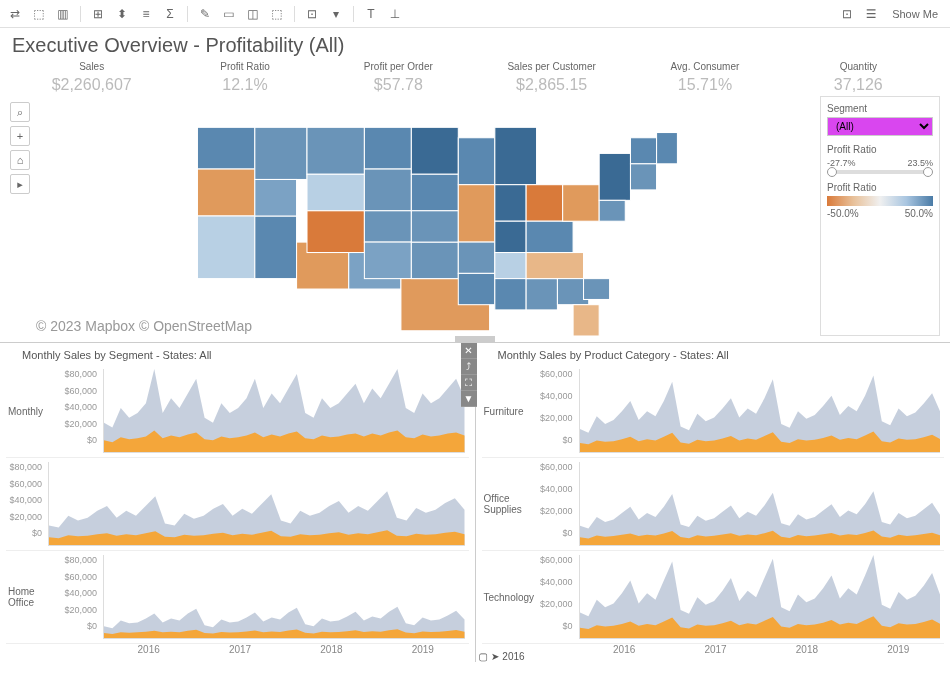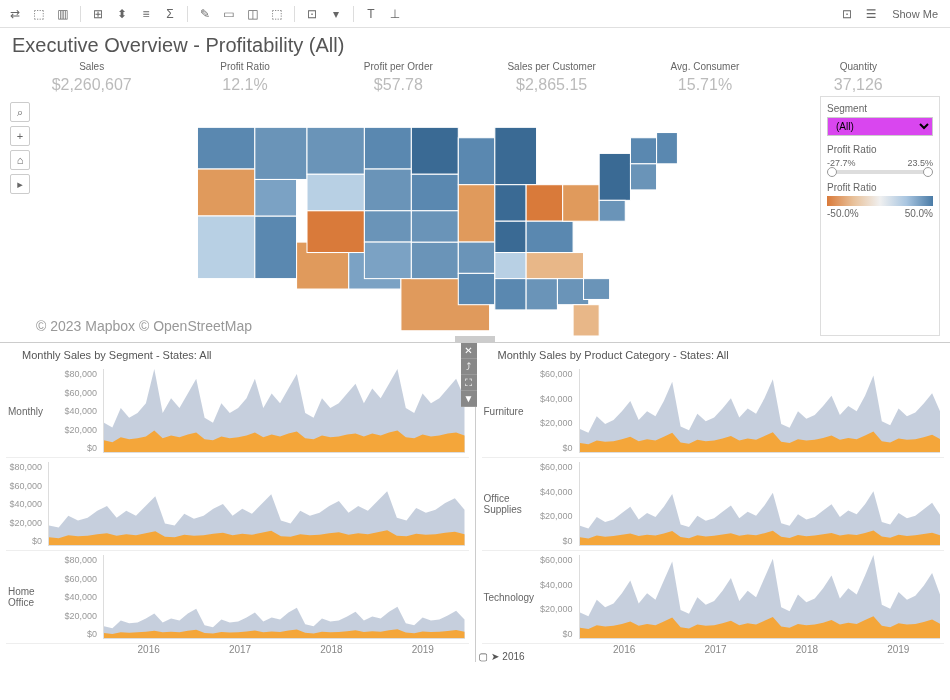--- a/index.html
+++ b/index.html
@@ -33,21 +33,21 @@
 .charts{display:flex;height:calc(100% - 380px);border-top:1px solid #ccc}
 .chart-col{flex:1;border-right:1px solid #ccc;position:relative;padding:2px 6px}
 .chart-col:last-child{border-right:none}
 .chart-title{font-size:11px;color:#555;padding:4px 16px}
 .hover-tools{position:absolute;top:0;right:-2px;background:#888;display:flex;flex-direction:column;z-index:10}
 .ht-btn{width:16px;height:16px;color:#fff;font-size:10px;display:flex;align-items:center;justify-content:center;cursor:pointer;border-bottom:1px solid #999}
 .chart-rows{height:calc(100% - 36px);display:flex;flex-direction:column}
 .chart-row{flex:1;display:flex;border-bottom:1px solid #eee}
 .row-label{width:55px;font-size:10px;color:#666;display:flex;align-items:center;padding-left:2px;writing-mode:horizontal-tb}
 .row-plot{flex:1;position:relative}
-.y-ticks{position:absolute;left:0;top:0;bottom:0;width:40px;display:flex;flex-direction:column;justify-content:space-between;padding:4px 0}
+.y-ticks{position:absolute;left:0;top:0;bottom:8px;width:40px;display:flex;flex-direction:column;justify-content:space-between;padding:4px 0}
 .y-tick{font-size:9px;color:#999;text-align:right;padding-right:4px}
 .plot-area{position:absolute;left:42px;right:4px;top:4px;bottom:4px;border-left:1px solid #ddd;border-bottom:1px solid #ddd}
 .x-axis{height:16px;display:flex;padding-left:97px}
 .x-tick{flex:1;font-size:10px;color:#888;text-align:center}
 .toggle{position:absolute;left:3px;bottom:0;font-size:10px;display:flex;align-items:center;gap:3px}
 svg.area{width:100%;height:100%}
 .state{stroke:#fff;stroke-width:1}
 </style>
 </head>
 <body>

